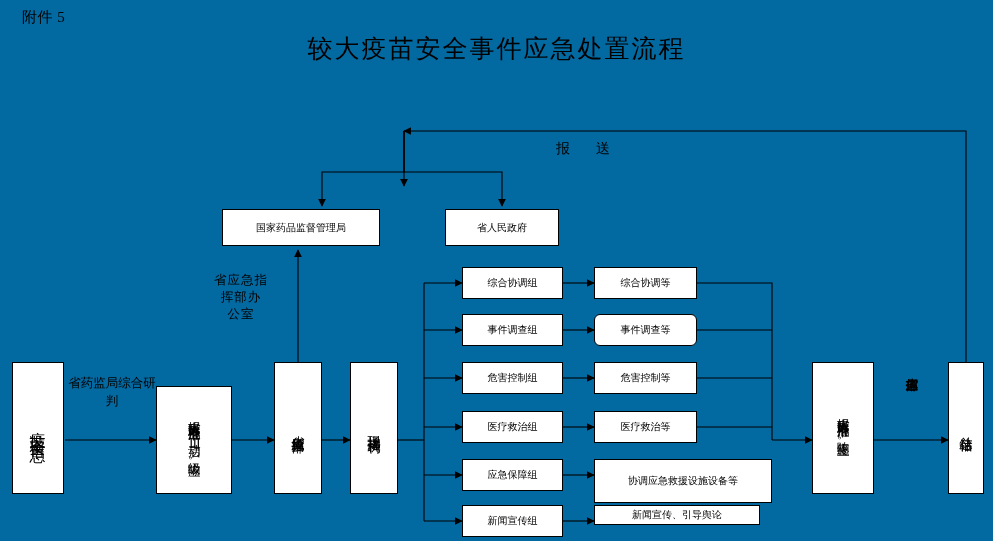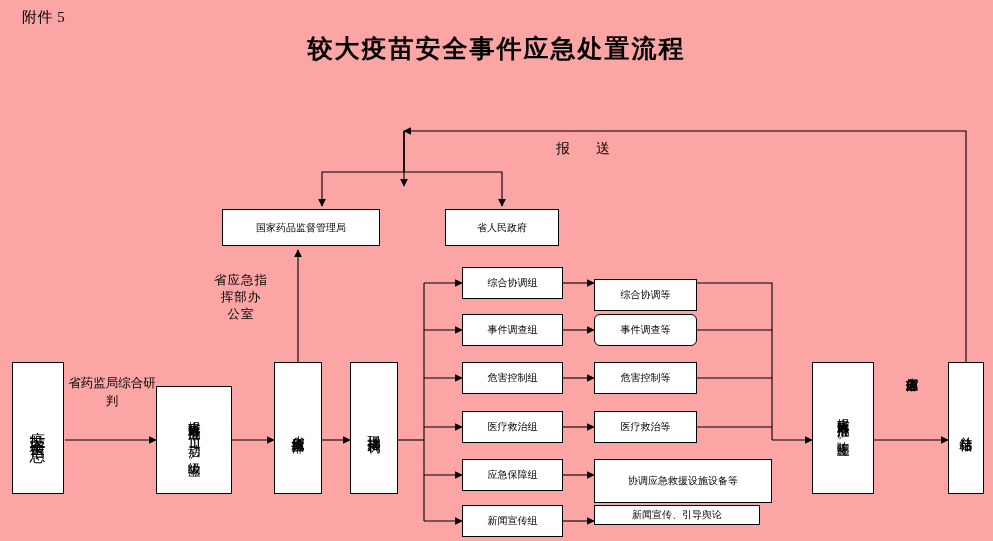--- a/index.html
+++ b/index.html
@@ -9,21 +9,21 @@
   }
   body {
     font-family: "Liberation Serif", "DejaVu Serif", serif;
     color: #000;
   }
   #page {
     position: relative;
     width: 993px;
     height: 541px;
     overflow: hidden;
-    background: #fca5a5;
+    background: #0369a1;
   }
   #svg-layer {
     position: absolute;
     left: 0; top: 0;
     width: 993px;
     height: 541px;
   }
   .attach-label {
     position: absolute;
     left: 22px;
@@ -32,21 +32,21 @@
     font-family: "Liberation Serif", "DejaVu Serif", serif;
     letter-spacing: 0.5px;
   }
   .main-title {
     position: absolute;
     left: 0;
     top: 32px;
     width: 993px;
     text-align: center;
     font-size: 25px;
-    font-weight: bold;
+    font-weight: normal;
     letter-spacing: 2px;
     font-family: "DejaVu Serif", "Liberation Serif", serif;
   }
   .report-label {
     position: absolute;
     font-size: 14px;
     letter-spacing: 6px;
   }
   .box {
     position: absolute;
@@ -165,21 +165,21 @@
 
   <div class="box vbox" style="left:350px; top:362px; width:48px; height:132px; font-size:13px;">现场指挥机构</div>
 
   <div class="box" style="left:462px; top:267px; width:101px; height:32px;">综合协调组</div>
   <div class="box" style="left:462px; top:314px; width:101px; height:32px;">事件调查组</div>
   <div class="box" style="left:462px; top:362px; width:101px; height:32px;">危害控制组</div>
   <div class="box" style="left:462px; top:411px; width:101px; height:32px;">医疗救治组</div>
   <div class="box" style="left:462px; top:459px; width:101px; height:32px;font-family:Liberation Serif, serif;">应急保障组</div>
   <div class="box" style="left:462px; top:505px; width:101px; height:32px;">新闻宣传组</div>
 
-  <div class="box" style="left:594px; top:267px; width:103px; height:32px;margin-top:12px;">综合协调等</div>
+  <div class="box" style="left:594px; top:267px; width:103px; height:32px;">综合协调等</div>
   <div class="box" style="left:594px; top:314px; width:103px; height:32px;border-radius:6px;">事件调查等</div>
   <div class="box" style="left:594px; top:362px; width:103px; height:32px;">危害控制等</div>
   <div class="box" style="left:594px; top:411px; width:103px; height:32px;">医疗救治等</div>
   <div class="box" style="left:594px; top:459px; width:178px; height:44px;">协调应急救援设施设备等</div>
   <div class="box" style="left:594px; top:505px; width:166px; height:20px;">新闻宣传、引导舆论</div>
 
   <div class="box vbox" style="left:812px; top:362px; width:62px; height:132px; font-size:12.5px;">报省人民政府批准,响应终止。</div>
 
   <div class="plain-text vtext" style="left:884px; top:368px; height:118px; width:36px; font-size:12.5px; text-align:left;">省应急指挥部</div>
 

